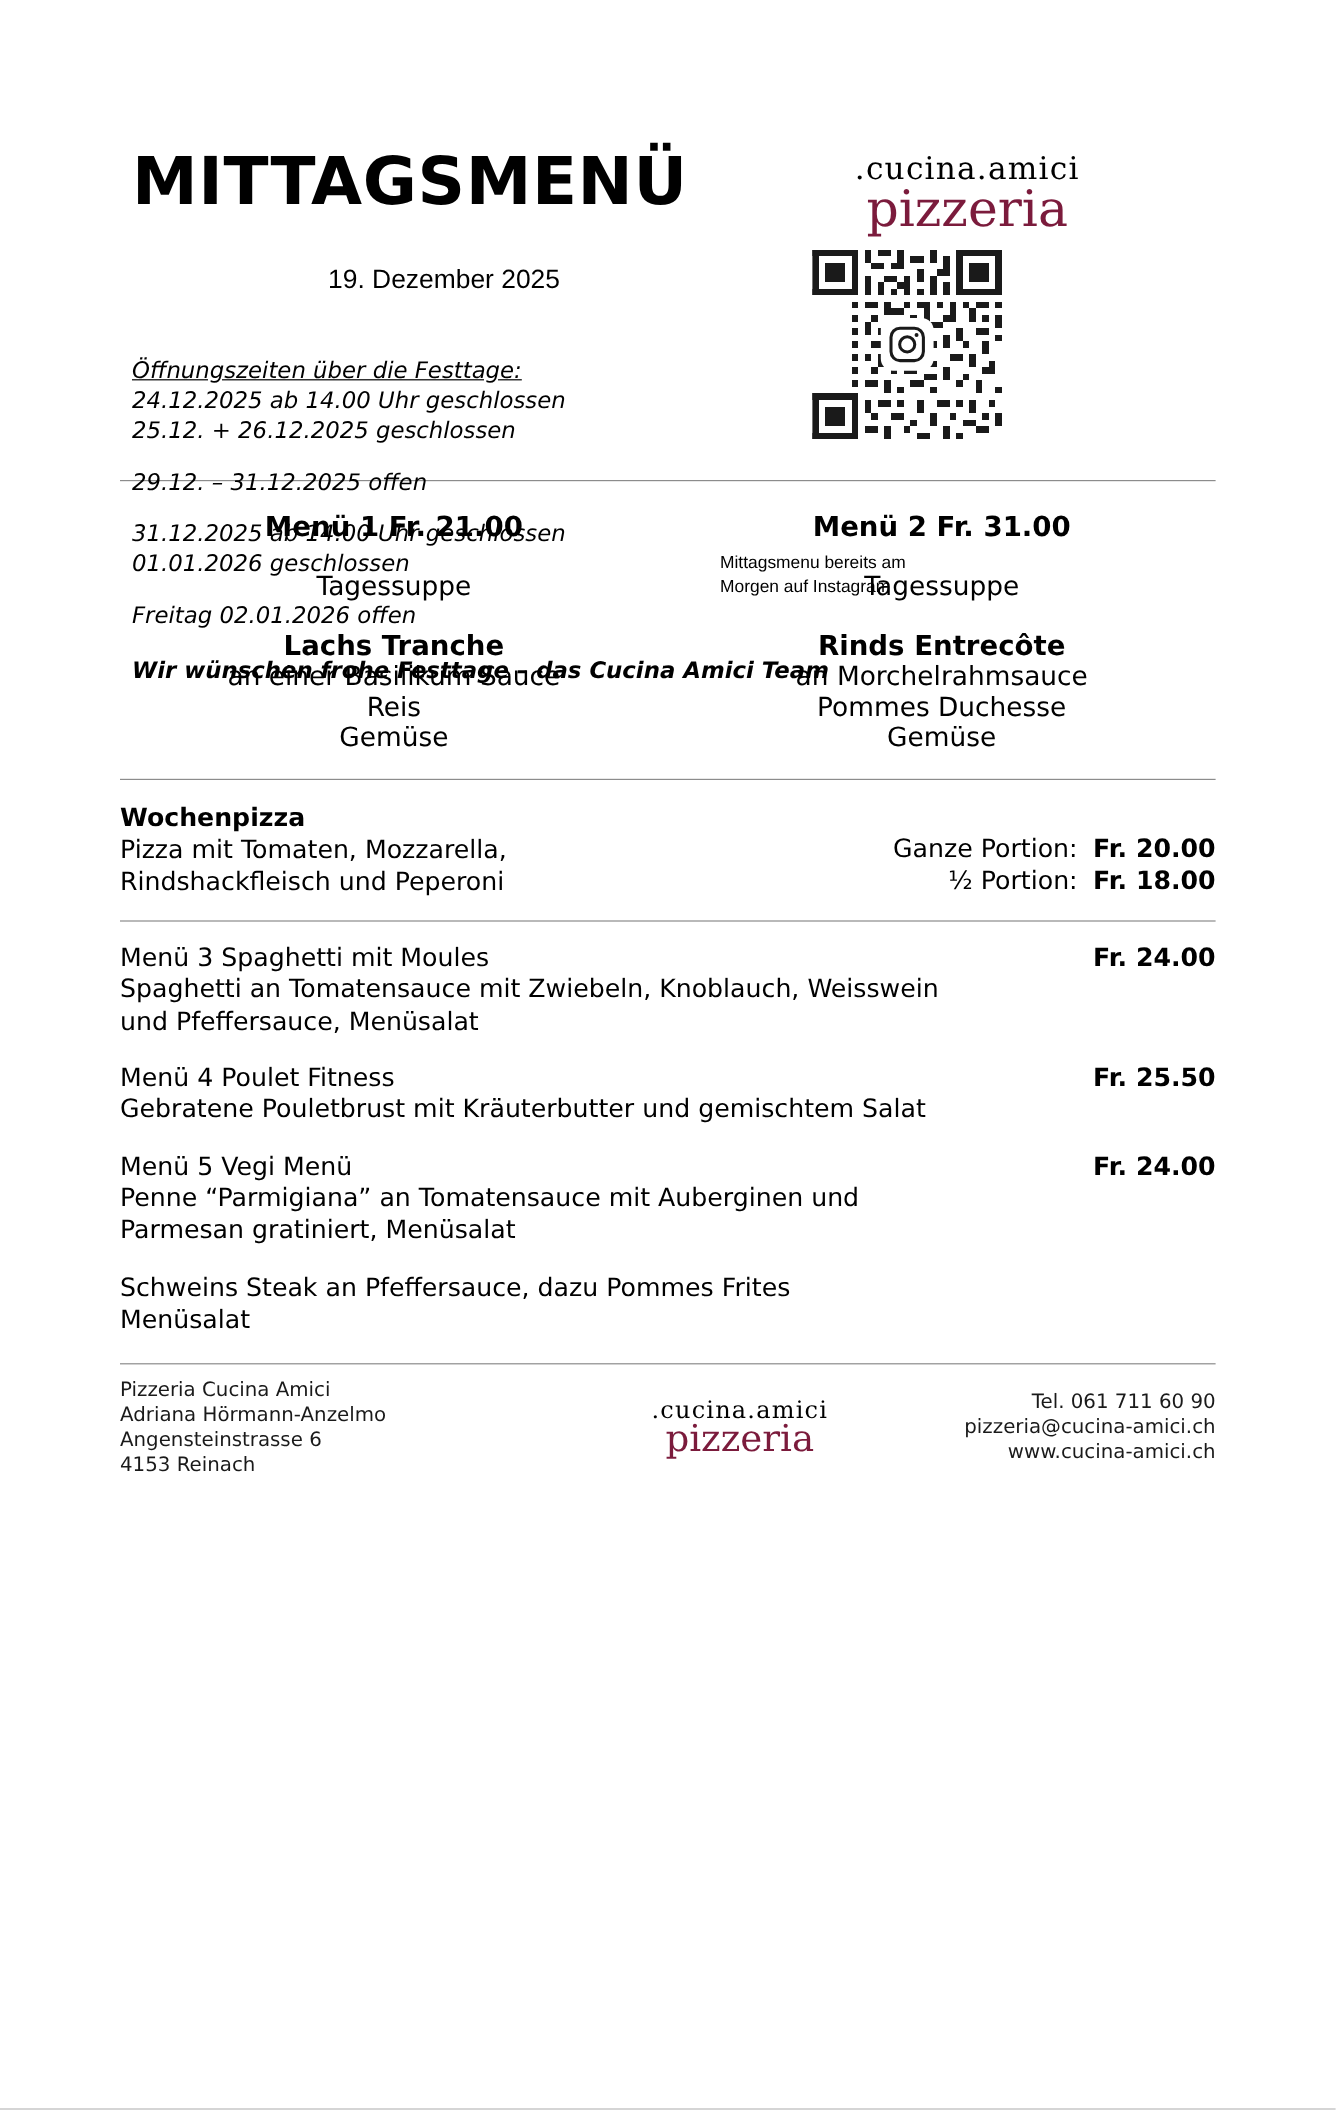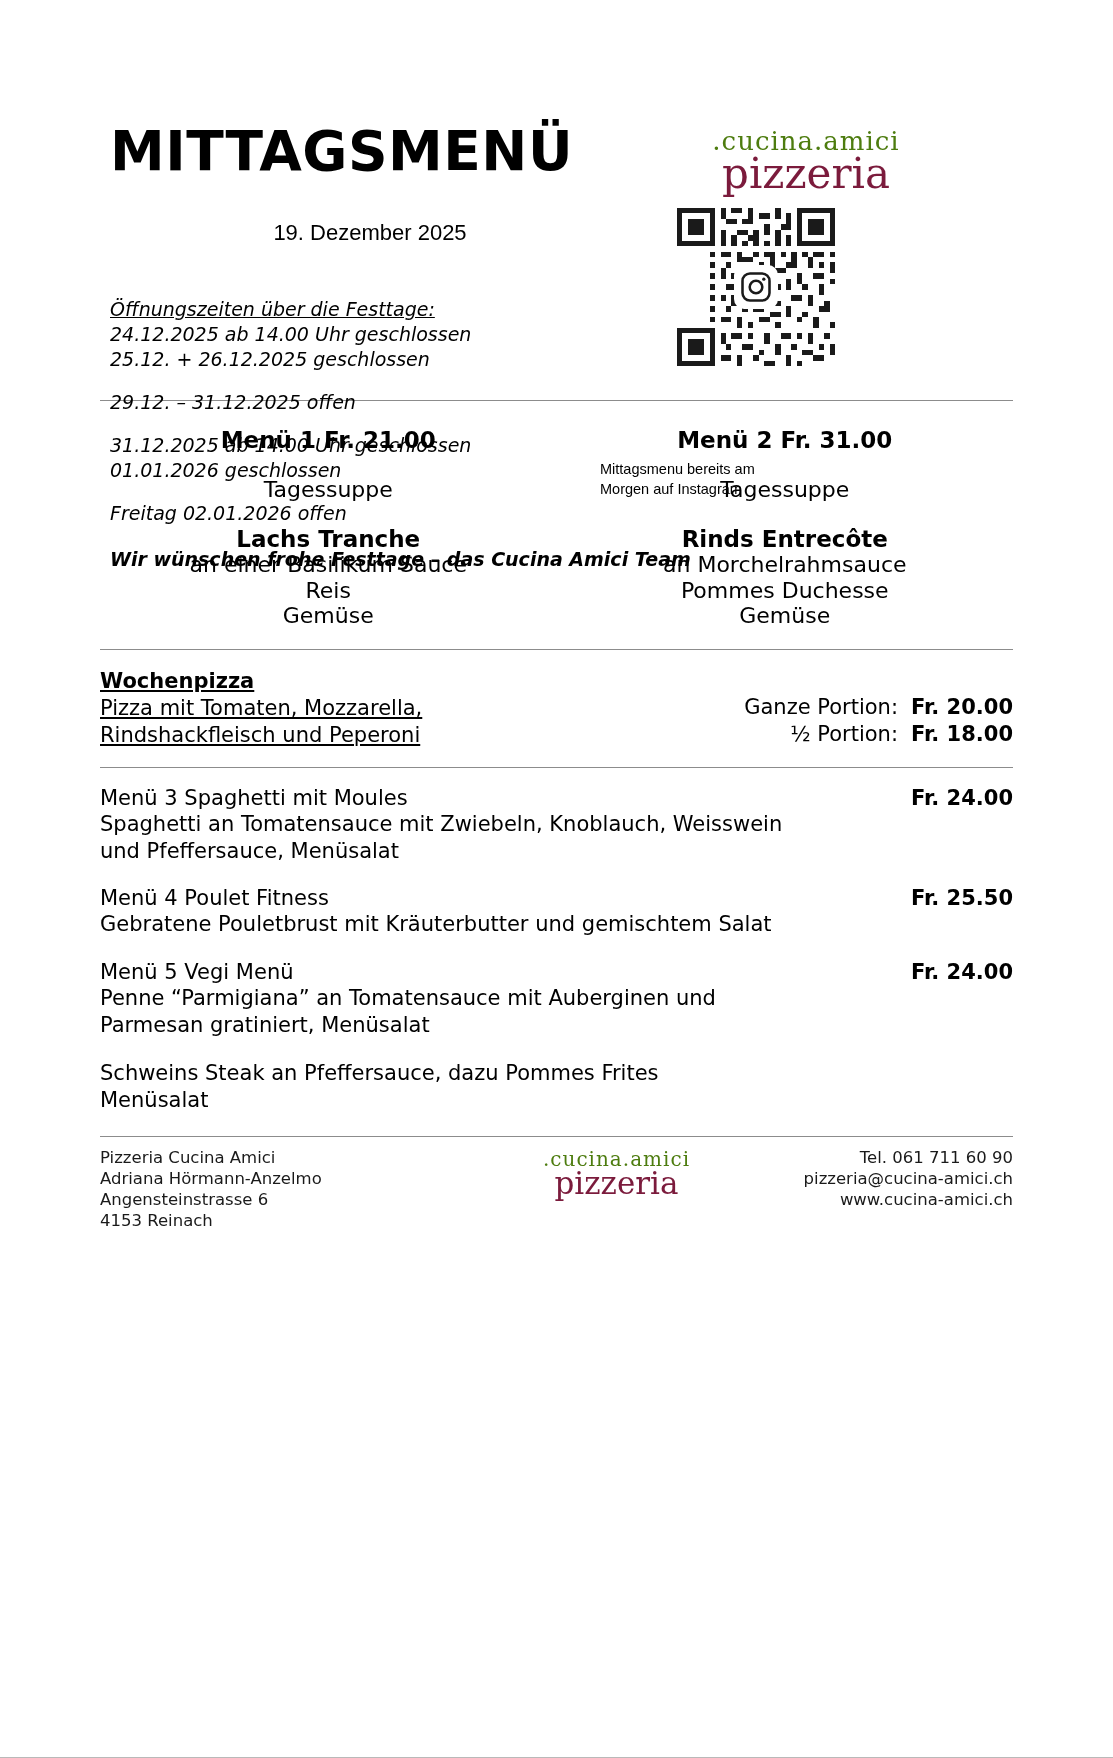--- a/index.html
+++ b/index.html
@@ -52,21 +52,21 @@
   .logo-block {
     position: absolute;
     right: 82px;
     top: 128px;
     text-align: center;
     width: 250px;
   }
   .logo-cucina {
     font-family: "DejaVu Serif", "Liberation Serif", serif;
     font-size: 26px;
-    color: #4d7c0f;
+    color: #000000;
     letter-spacing: 1px;
     line-height: 1;
   }
   .logo-pizzeria {
     font-family: "DejaVu Serif", "Liberation Serif", serif;
     font-size: 42px;
     color: #7b1b3c;
     line-height: 1.05;
     margin-top: -2px;
   }
@@ -162,21 +162,20 @@
   
   .pizza {
     display: flex;
     padding-top: 18px;
     padding-bottom: 18px;
   }
   .pizza-left {
     flex: 1 1 auto;
     font-size: 21px;
     line-height: 1.28;
-    text-decoration: underline;
   }
   .pizza-left .p-title { font-weight: bold; }
   .pizza-right {
     flex: 0 0 auto;
     display: flex;
     padding-top: 26px;
   }
   .pizza-right .labels {
     font-size: 21px;
     font-weight: normal;
@@ -217,21 +216,21 @@
   }
   .mi-desc {
     font-size: 21px;
     line-height: 1.25;
     margin-top: 1px;
   }
 
   
   .footer {
     display: flex;
-    align-items: flex-start;
+    align-items: center;
     padding-top: 10px;
     font-size: 16.5px;
     line-height: 1.28;
     color: #1a1a1a;
   }
   .footer-col-left { flex: 0 0 360px; }
   .footer-col-mid {
     flex: 1 1 auto;
     text-align: center;
     padding-top: 2px;

